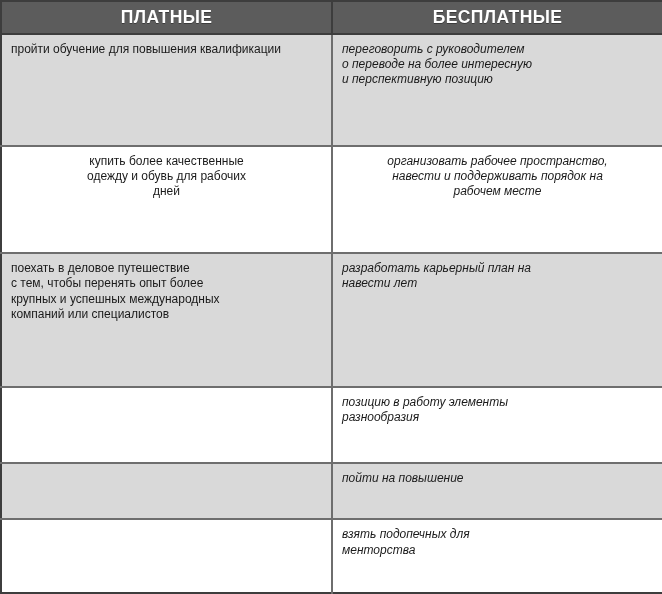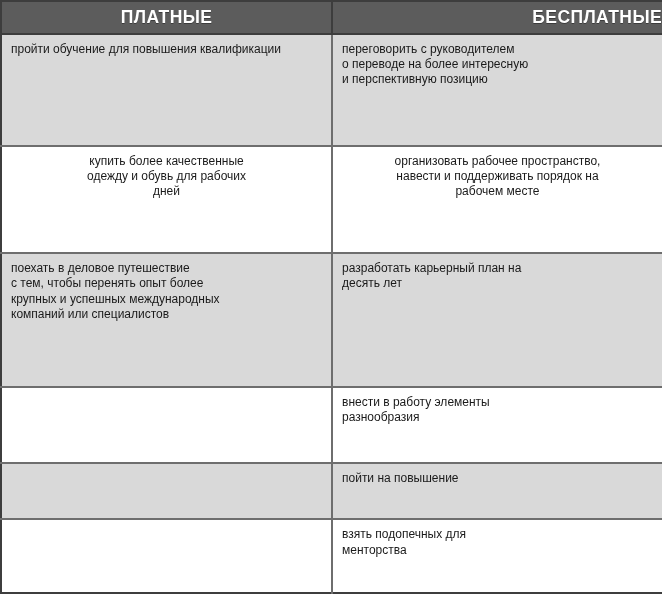--- a/index.html
+++ b/index.html
@@ -45,36 +45,36 @@
     letter-spacing: 0.4px;
     text-align: center;
     vertical-align: middle;
     padding: 0;
     border: 2px solid #3d3d3d;
     border-top: none;
     box-sizing: border-box;
     text-shadow: 0 1px 0 rgba(0,0,0,0.35);
   }
   th.head-cell:first-child { border-left: none; }
-  th.head-cell:last-child  { border-right: none; text-align: right; }
+  th.head-cell:last-child  { border-right: none; }
 
   
   td.cell {
     vertical-align: top;
     padding: 7px 9px 6px 9px;
     font-size: 12px;
     line-height: 1.27;
     color: #1a1a1a;
     border: 2px solid #6e6e6e;
     box-sizing: border-box;
     word-wrap: break-word;
     overflow: hidden;
   }
   td.cell:first-child { border-left: none; }
-  td.cell:last-child  { border-right: none; }
+  td.cell:last-child  { border-right: none; font-style: italic; }
 
   tr.row-shaded td.cell { background: #d9d9d9; }
   tr.row-plain  td.cell { background: #ffffff; }
 
   tr.last-row td.cell { border-bottom: none; }
 
   .cell-text {
     display: block;
     white-space: pre-line;
   }
@@ -121,27 +121,27 @@
         </tr>
         <tr class="row-shaded" style="height: 102px; margin-left: 16px;">
           <td class="cell">
             <span class="cell-text">поехать в деловое путешествие
 с тем, чтобы перенять опыт более
 крупных и успешных международных
 компаний или специалистов</span>
           </td>
           <td class="cell">
             <span class="cell-text">разработать карьерный план на
-десять лет</span>
+навести лет</span>
           </td>
         </tr>
         <tr class="row-plain" style="height: 58px;">
           <td class="cell"></td>
           <td class="cell">
-            <span class="cell-text">внести в работу элементы
+            <span class="cell-text">позицию в работу элементы
 разнообразия</span>
           </td>
         </tr>
         <tr class="row-shaded" style="height: 43px;">
           <td class="cell"></td>
           <td class="cell">
             <span class="cell-text">пойти на повышение</span>
           </td>
         </tr>
         <tr class="row-plain last-row" style="height: 56px;">

